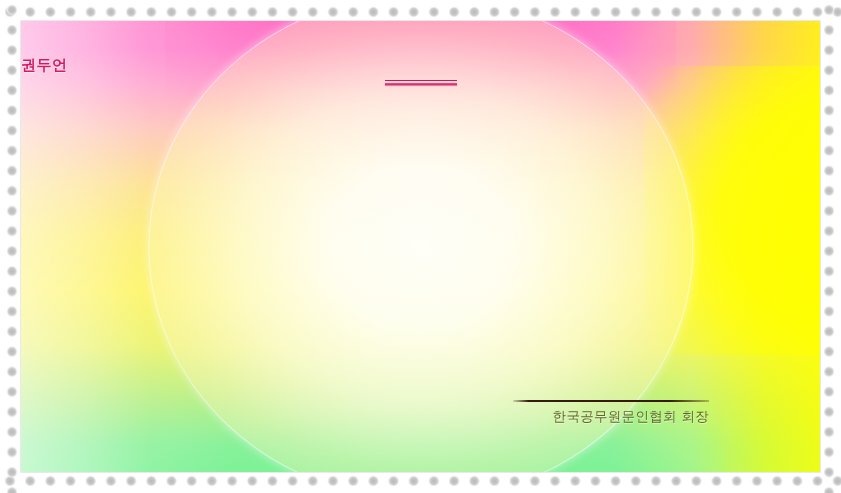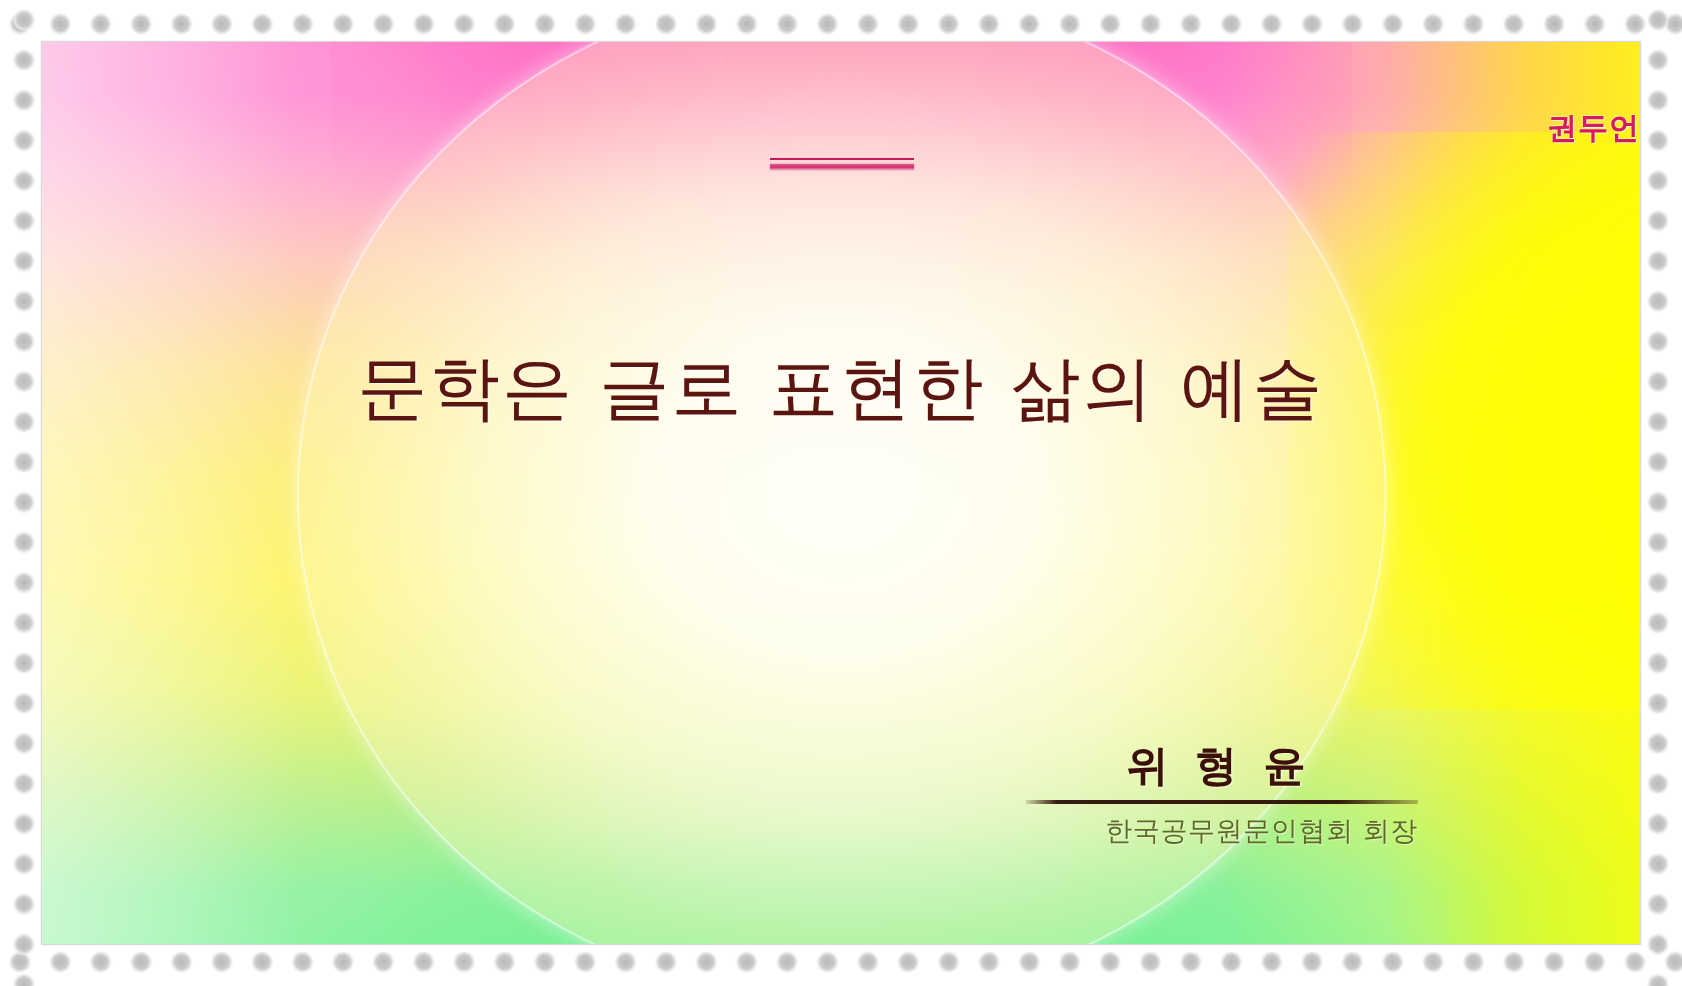--- a/index.html
+++ b/index.html
@@ -180,21 +180,21 @@
     inset: 0;
     z-index: 3;
   }
 
   
   #kicker-wrap {
     position: absolute;
     top: 35px;
     left: 0;
     width: 100%;
-    text-align: right;
+    text-align: left;
   }
   #kicker {
     display: inline-block;
     font-family: "DejaVu Sans", "Liberation Sans", sans-serif;
     font-size: 15px;
     font-weight: bold;
     letter-spacing: 0.5px;
     color: #d41a63;
     text-shadow:
       0.6px 0.6px 0 rgba(255,255,255,0.65),
@@ -298,23 +298,21 @@
     <div id="oval"></div>
 
     <div id="content">
 
       <div id="kicker-wrap">
         <span id="kicker">권두언</span>
         <span id="kicker-rule-outer"></span>
         <span id="kicker-rule-inner"></span>
       </div>
 
-      <div id="headline">문학은 글로 표현한 삶의 예술</div>
 
       <div id="author-block">
-        <div id="author-name">위 형 윤</div>
         <div id="author-rule"></div>
         <div id="author-role">한국공무원문인협회 회장</div>
       </div>
 
     </div>
   </div>
 </div>
 
 </body></html>

